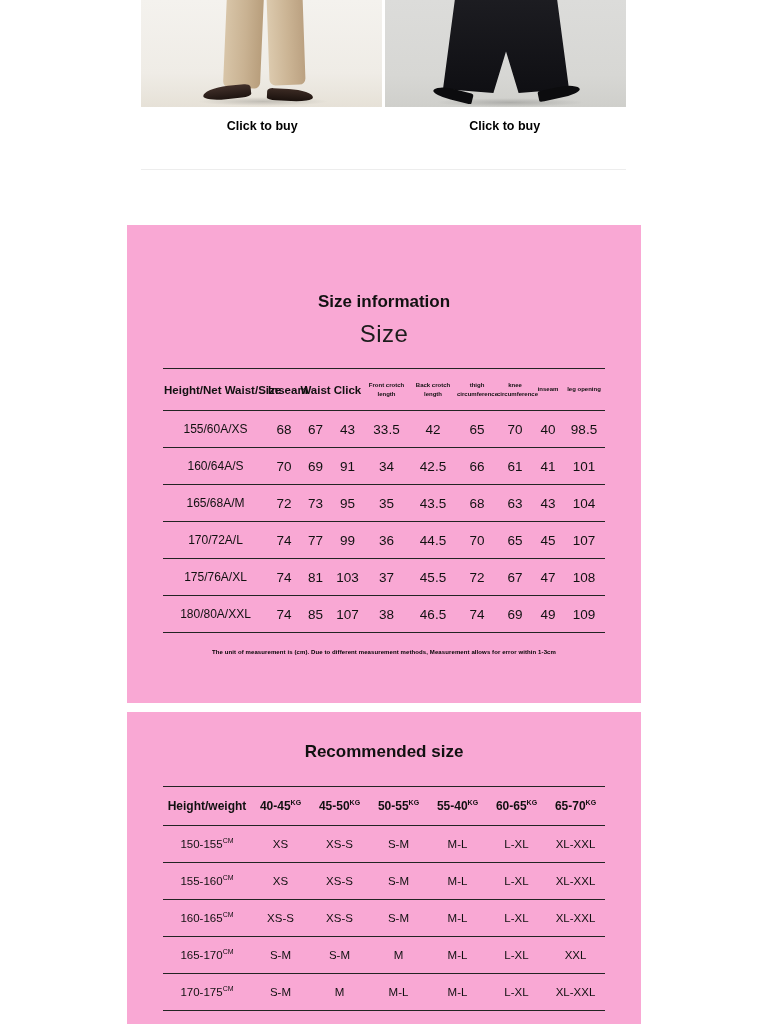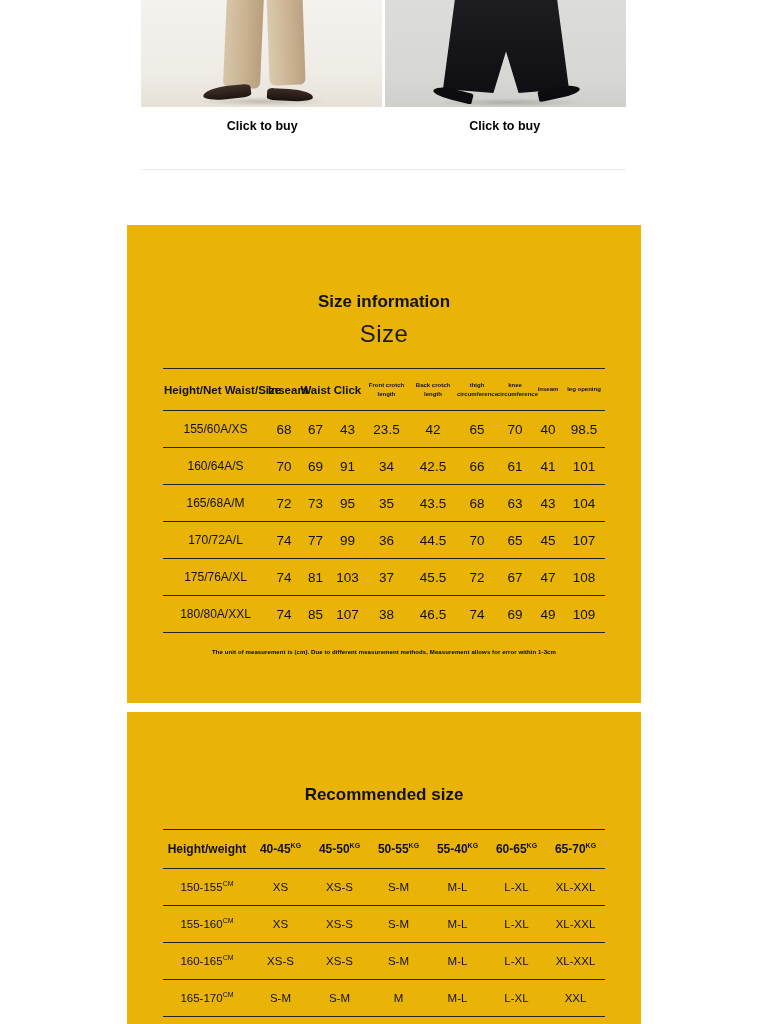--- a/index.html
+++ b/index.html
@@ -36,27 +36,27 @@
     background: #0c0c0e; border-radius: 10% 90% 80% 20% / 30% 100% 70% 20%; transform: rotate(-12deg); }
   .product.right .floor-shadow { left: 50px; top: 98px; width: 150px; }
 
   
   .buy-row { position: absolute; left: 141px; top: 119px; width: 485px; display: flex; }
   .buy { flex: 1; text-align: center; font-size: 12.5px; font-weight: bold; color: #000; cursor: pointer; }
 
   .divider { position: absolute; left: 141px; top: 169px; width: 485px; height: 1px; background: #ededed; }
 
   
-  .panel { position: absolute; left: 127px; width: 514px; background: #eab308; overflow: hidden; }
+  .panel { position: absolute; left: 127px; width: 514px; background: #f9a8d4; overflow: hidden; }
   .panel1 { top: 225px; height: 478px; }
   .panel2 { top: 712px; height: 312px; }
 
   .sec-title { text-align: center; font-size: 17px; font-weight: bold; color: #111; line-height: 20px; }
   .panel1 .sec-title { padding-top: 67px; }
-  .panel2 .sec-title { padding-top: 30px; margin-top: 43px; }
+  .panel2 .sec-title { padding-top: 30px; }
   .sec-sub { text-align: center; font-size: 24px; font-weight: normal; color: #1c1c1c; letter-spacing: 0.5px; margin-top: 8px; line-height: 28px; }
 
   
   .size-table { width: 442px; margin: 20px auto 0; border-top: 1.5px solid #232323; }
   .t-row { display: grid; grid-template-columns: 105px 32px 31px 33px 45px 48px 40px 36px 30px 42px;
     border-bottom: 1.5px solid #232323; align-items: center; }
   .t-row.header { min-height: 42px; }
   .t-row.body { height: 37px; }
   .t-cell { text-align: center; color: #111; overflow: visible; }
   .t-cell.corner { font-size: 11.5px; font-weight: bold; text-align: left; white-space: nowrap; padding-left: 1px; }
@@ -120,21 +120,21 @@
           <div class="t-cell small-h">thigh circumference</div>
           <div class="t-cell small-h">knee circumference</div>
           <div class="t-cell small-h">inseam</div>
           <div class="t-cell small-h">leg opening</div>
         </div>
         <div class="t-row body">
           <div class="t-cell rowlabel">155/60A/XS</div>
           <div class="t-cell val">68</div>
           <div class="t-cell val">67</div>
           <div class="t-cell val">43</div>
-          <div class="t-cell val">23.5</div>
+          <div class="t-cell val">33.5</div>
           <div class="t-cell val">42</div>
           <div class="t-cell val">65</div>
           <div class="t-cell val">70</div>
           <div class="t-cell val">40</div>
           <div class="t-cell val">98.5</div>
         </div>
         <div class="t-row body">
           <div class="t-cell rowlabel">160/64A/S</div>
           <div class="t-cell val">70</div>
           <div class="t-cell val">69</div>

